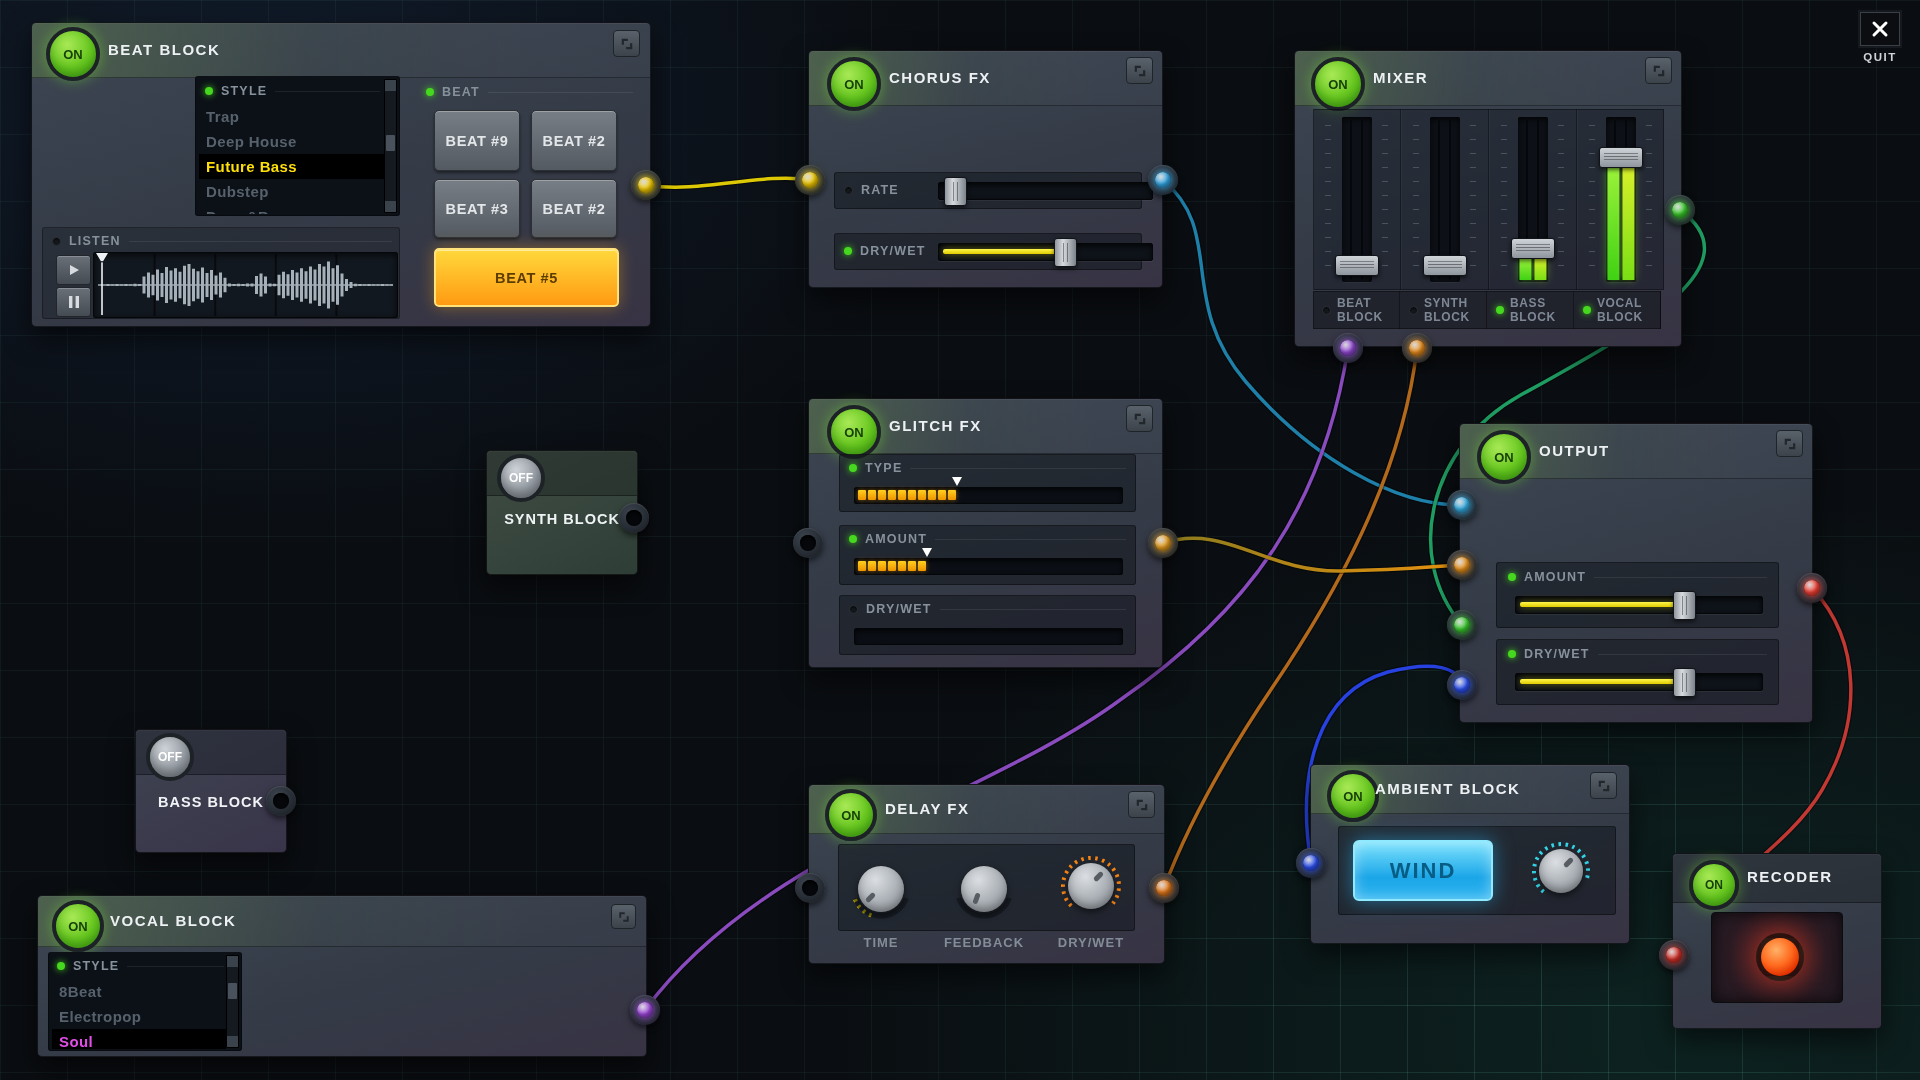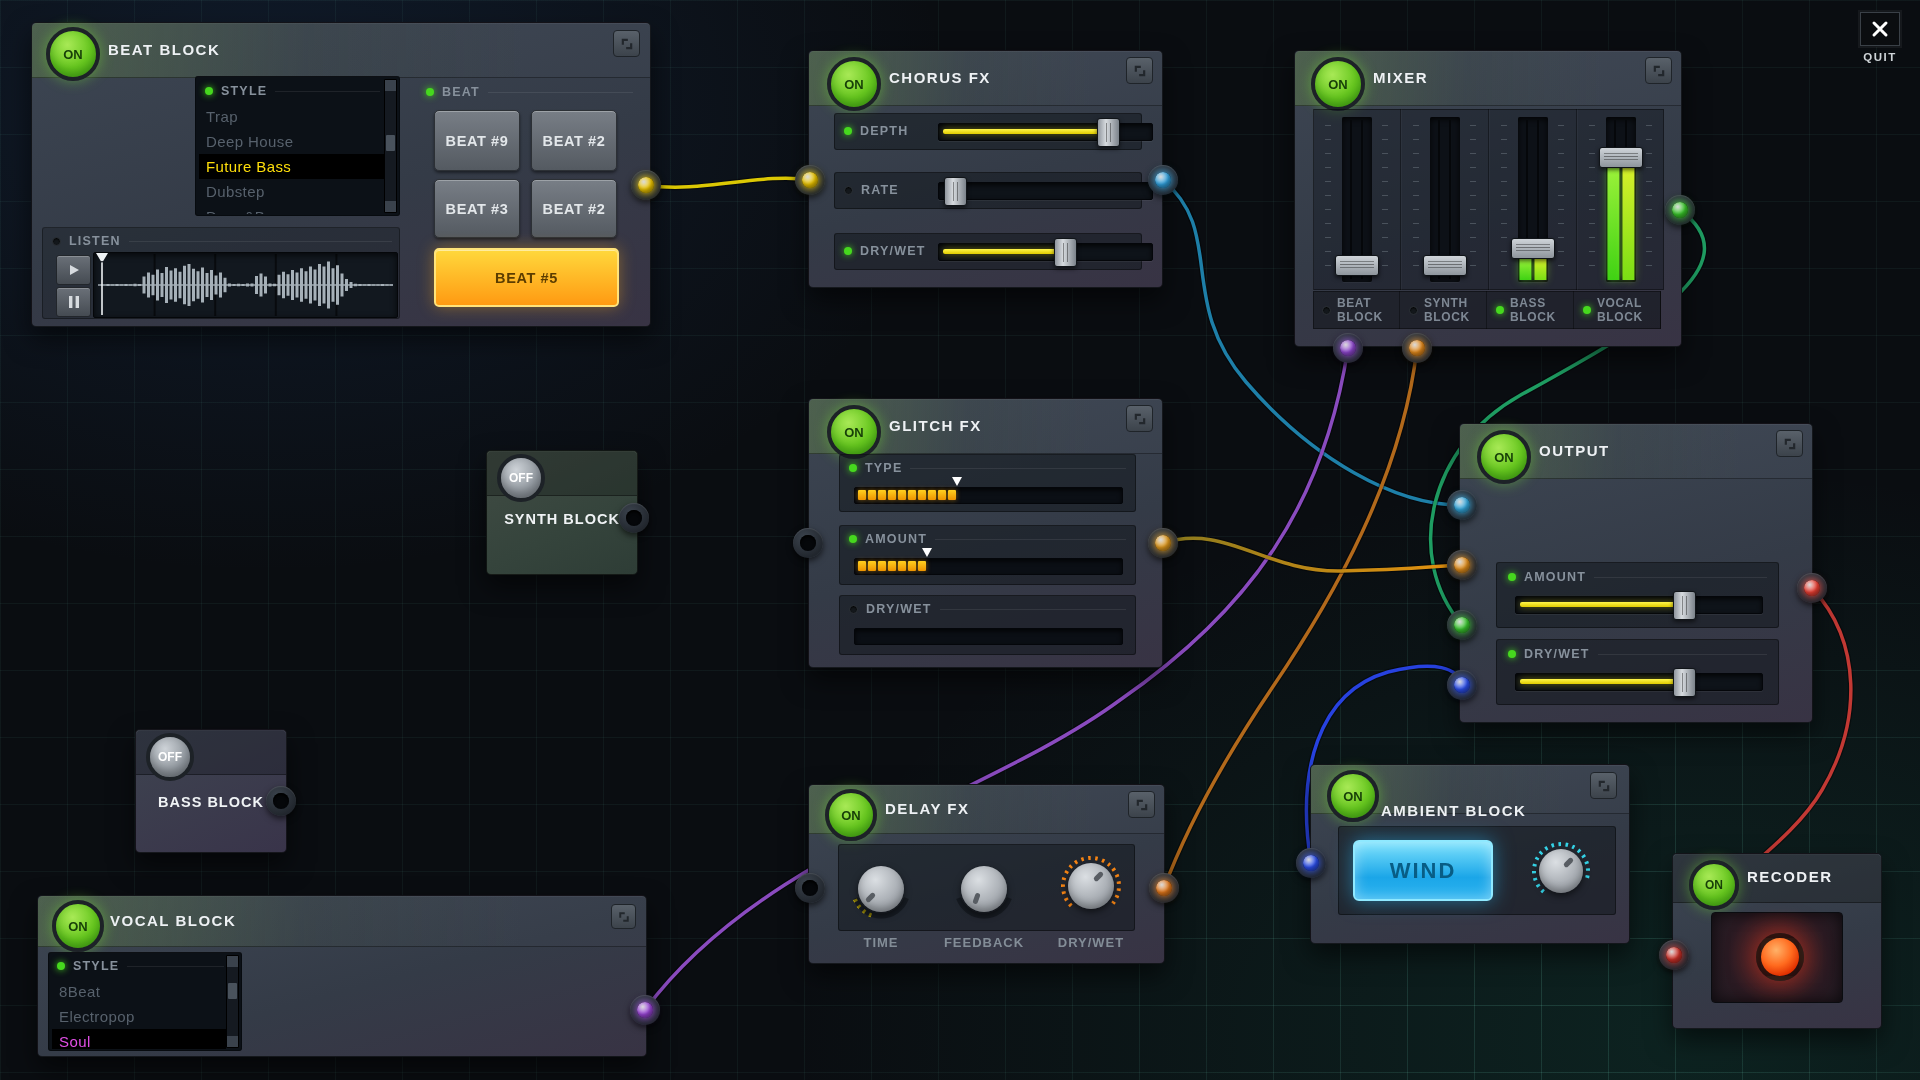--- a/index.html
+++ b/index.html
@@ -52,21 +52,21 @@
     box-shadow:inset 0 2px 5px rgba(0,0,0,.8), 0 1px 0 rgba(255,255,255,.05);}
   .sfill{position:absolute;left:4px;top:5px;height:5px;border-radius:2px;
     background:linear-gradient(180deg,#fff64a,#e0cc00);box-shadow:0 0 7px rgba(255,240,0,.4);}
   .shandle{position:absolute;top:-6px;left:0;width:21px;height:27px;border-radius:3px;cursor:pointer;
     background:linear-gradient(90deg,#8f959d,#d7dbdf 38%,#7b828a);border:1px solid #111519;
     box-shadow:0 2px 4px rgba(0,0,0,.55);}
   .shandle::before{content:"";position:absolute;left:8px;top:4px;bottom:4px;width:1px;
     background:rgba(0,0,0,.38);box-shadow:4px 0 0 rgba(0,0,0,.38);}
   
   .list{position:absolute;left:4px;right:16px;overflow:hidden;}
-  .li{height:25px;line-height:25px;padding-left:7px;font-size:15px;color:#57616c;font-weight:400;
+  .li{height:25px;line-height:25px;padding-left:7px;font-size:15px;color:#57616c;font-weight:700;
     letter-spacing:.4px;cursor:pointer;white-space:nowrap;}
   .li.sel-y{background:#000;color:#ffdf0a;}
   .li.sel-m{background:#000;color:#e24fe8;}
   .sb{position:absolute;right:3px;top:3px;bottom:3px;width:11px;background:#151a21;
     border:1px solid #000;border-radius:1px;}
   .sb .up,.sb .dn{position:absolute;left:0;right:0;height:11px;background:#3a424c;cursor:pointer;}
   .sb .up{top:0;} .sb .dn{bottom:0;}
   .sb .th{position:absolute;left:1px;right:1px;height:16px;top:42%;background:#49525c;border-radius:1px;cursor:pointer;}
   
   .bbtn{position:absolute;border-radius:5px;cursor:pointer;display:flex;align-items:center;justify-content:center;
@@ -263,30 +263,20 @@
   <div class="panel" style="left:808px;top:50px;width:353px;height:236px;">
     <div class="phead"></div>
     <div class="pwr" style="left:18px;top:6px;">ON</div>
     <div class="ptitle" style="left:80px;">CHORUS FX</div>
     <div class="rsz" style="right:9px;top:6px;">
         <svg width="20" height="20" viewBox="0 0 24 24">
           <path d="M7 13 V7 H13" stroke="#22272c" stroke-width="2.6" fill="none"></path>
           <path d="M17 11 V17 H11" stroke="#22272c" stroke-width="2.6" fill="none"></path>
         </svg>
       </div>
-    <div class="rowbox" style="left:25px;top:62px;width:308px;height:37px;">
-      <div class="grplbl" style="position:absolute;left:10px;top:11px;">
-          <span class="led"></span>
-          <span>DEPTH</span>
-        </div>
-      <div class="strack" style="left:104px;top:10px;width:213px;">
-          <div class="sfill" style="width: calc(82% - 11px);"></div>
-          <div class="shandle" style="left: calc(82% - 17px);"></div>
-        </div>
-    </div>
     <div class="rowbox" style="left:25px;top:121px;width:308px;height:37px;">
       <div class="grplbl" style="position:absolute;left:10px;top:11px;">
           <span class="led off"></span>
           <span>RATE</span>
         </div>
       <div class="strack" style="left:104px;top:10px;width:213px;">
           <div class="shandle" style="left: calc(3% - 1px);"></div>
         </div>
     </div>
     <div class="rowbox" style="left:25px;top:182px;width:308px;height:37px;">
@@ -528,21 +518,21 @@
         <div class="ptr" style="left:28px;top:8px;transform:rotate(45deg);"></div>
       </div>
     <div class="klabel" style="left:27px;top:150px;">TIME</div>
     <div class="klabel" style="left:130px;top:150px;">FEEDBACK</div>
     <div class="klabel" style="left:237px;top:150px;">DRY/WET</div>
   </div>
 
   <div class="panel" style="left:1310px;top:764px;width:318px;height:178px;">
     <div class="phead" style="height:48px;"></div>
     <div class="pwr" style="left:16px;top:5px;width:44px;height:44px;">ON</div>
-    <div class="ptitle" style="left:70px;top:15px;margin-top:22px;">AMBIENT BLOCK</div>
+    <div class="ptitle" style="left:64px;top:15px;">AMBIENT BLOCK</div>
     <div class="rsz" style="right:12px;top:7px;">
         <svg width="20" height="20" viewBox="0 0 24 24">
           <path d="M7 13 V7 H13" stroke="#22272c" stroke-width="2.6" fill="none"></path>
           <path d="M17 11 V17 H11" stroke="#22272c" stroke-width="2.6" fill="none"></path>
         </svg>
       </div>
     <div class="rowbox" style="left:27px;top:61px;width:278px;height:89px;"></div>
     <div class="wind" style="left:42px;top:75px;width:136px;height:57px;line-height:57px;">WIND</div>
     <svg class="ticks" style="left:205px;top:61px;" width="90" height="90">
       <path d="M27.6,65.7 A27,27 0 1 1 70.4,54.2" fill="none" stroke="#35d4e8" stroke-width="4" stroke-dasharray="2.5,4.5"></path>

